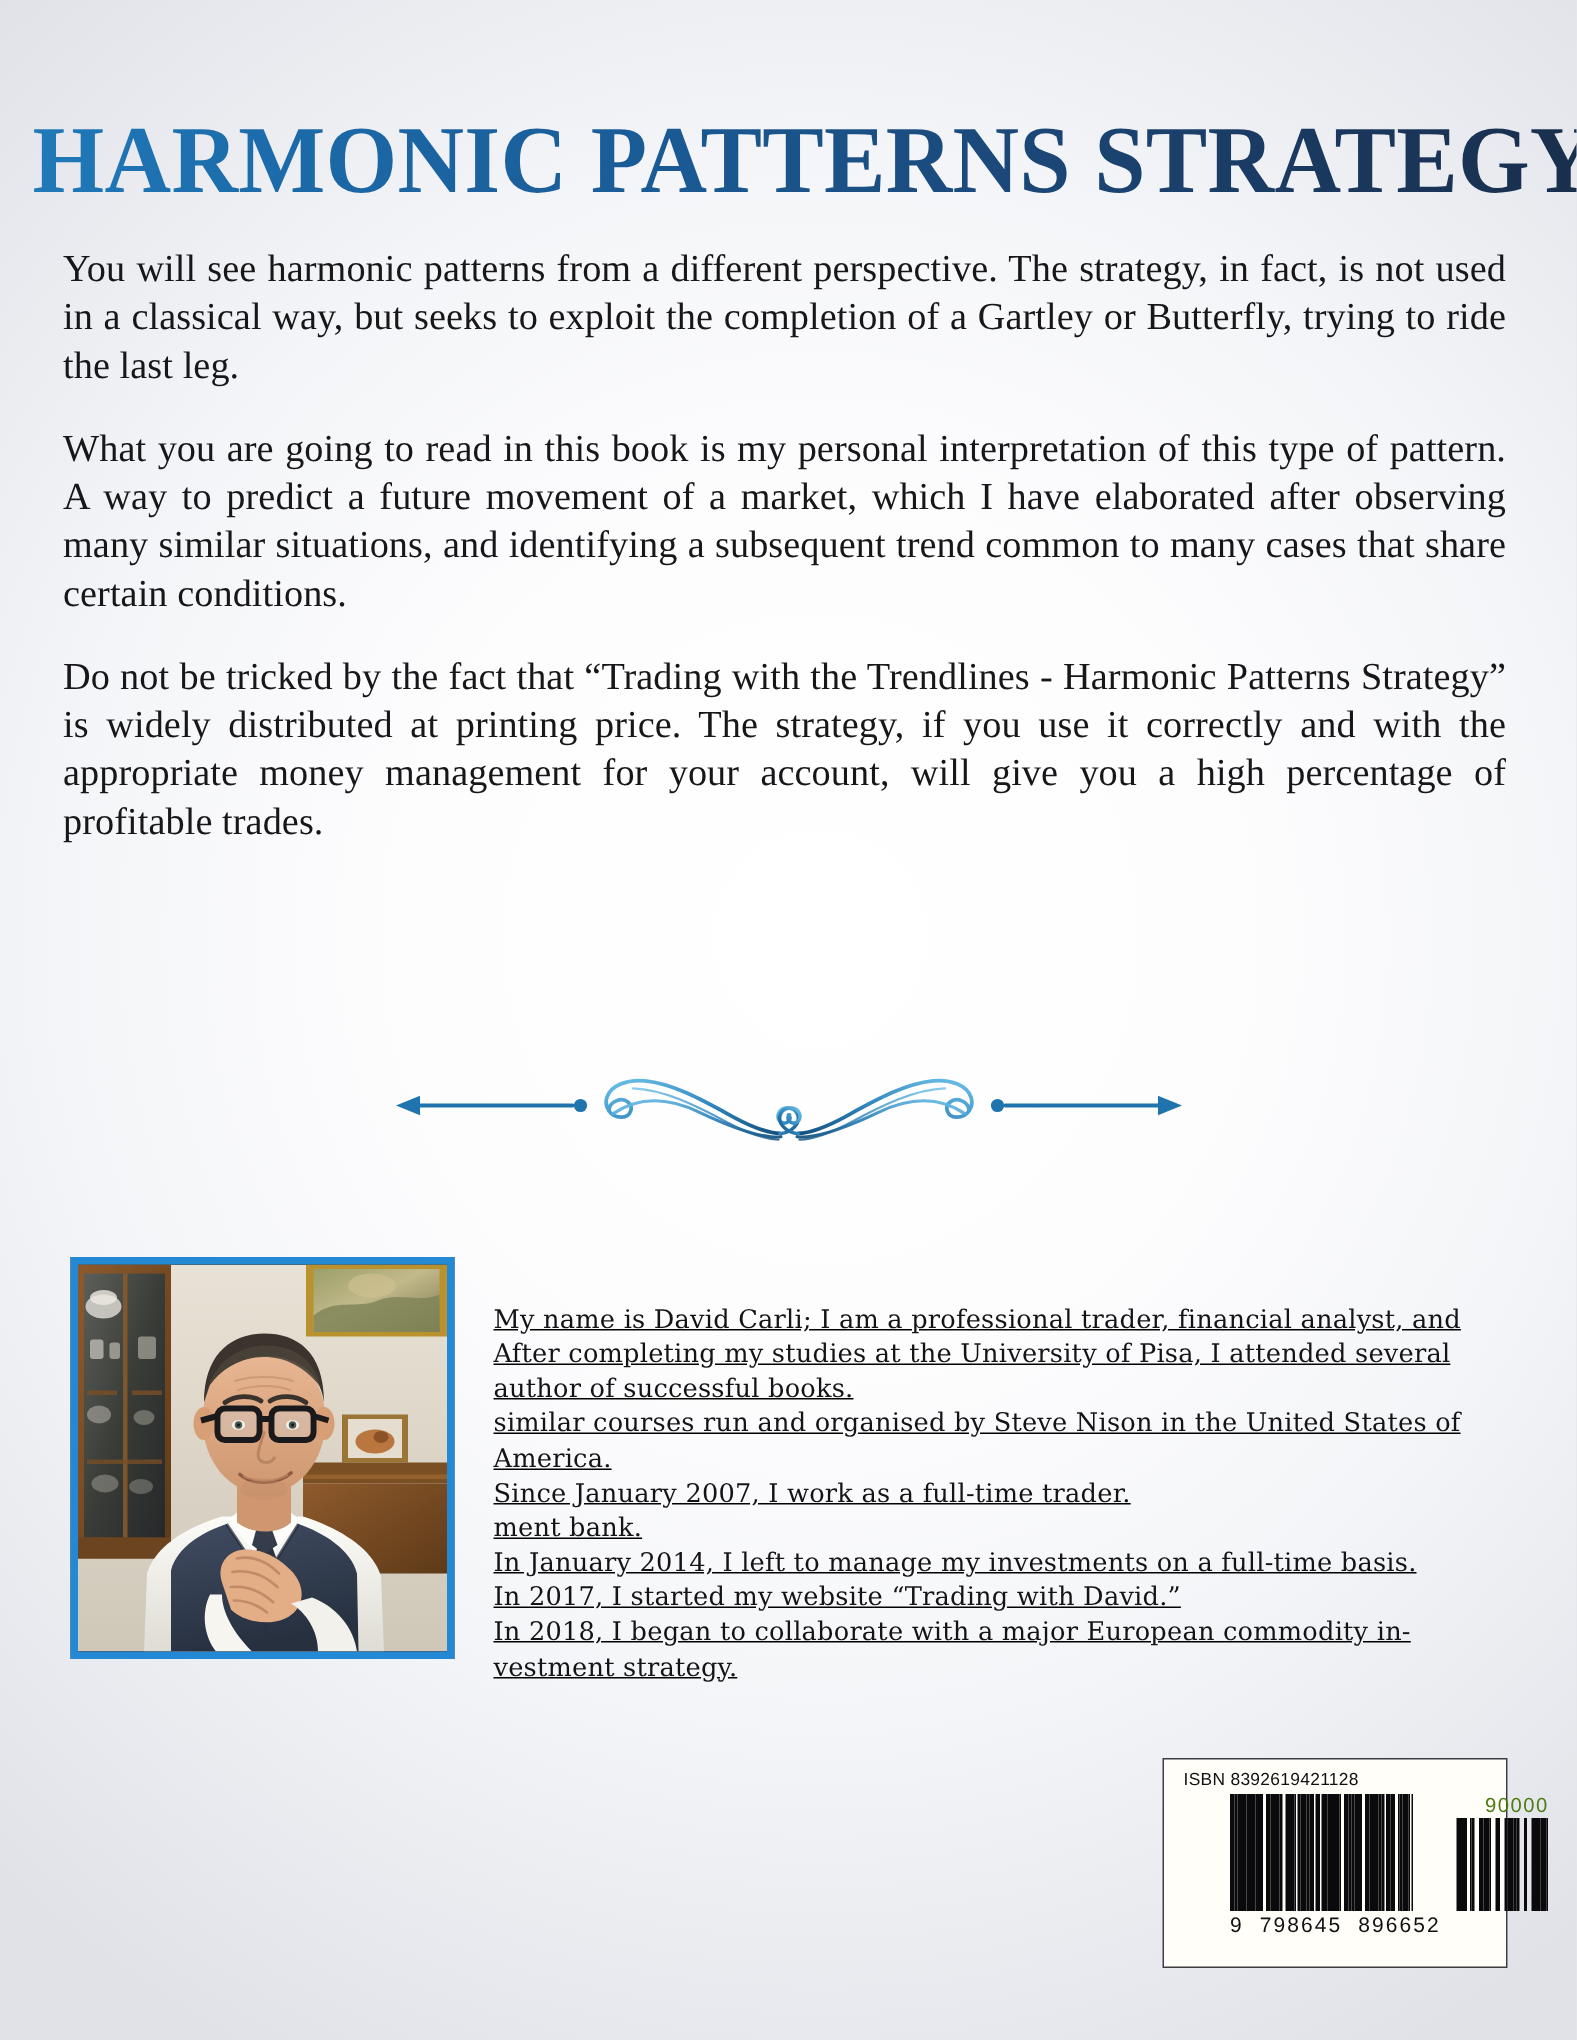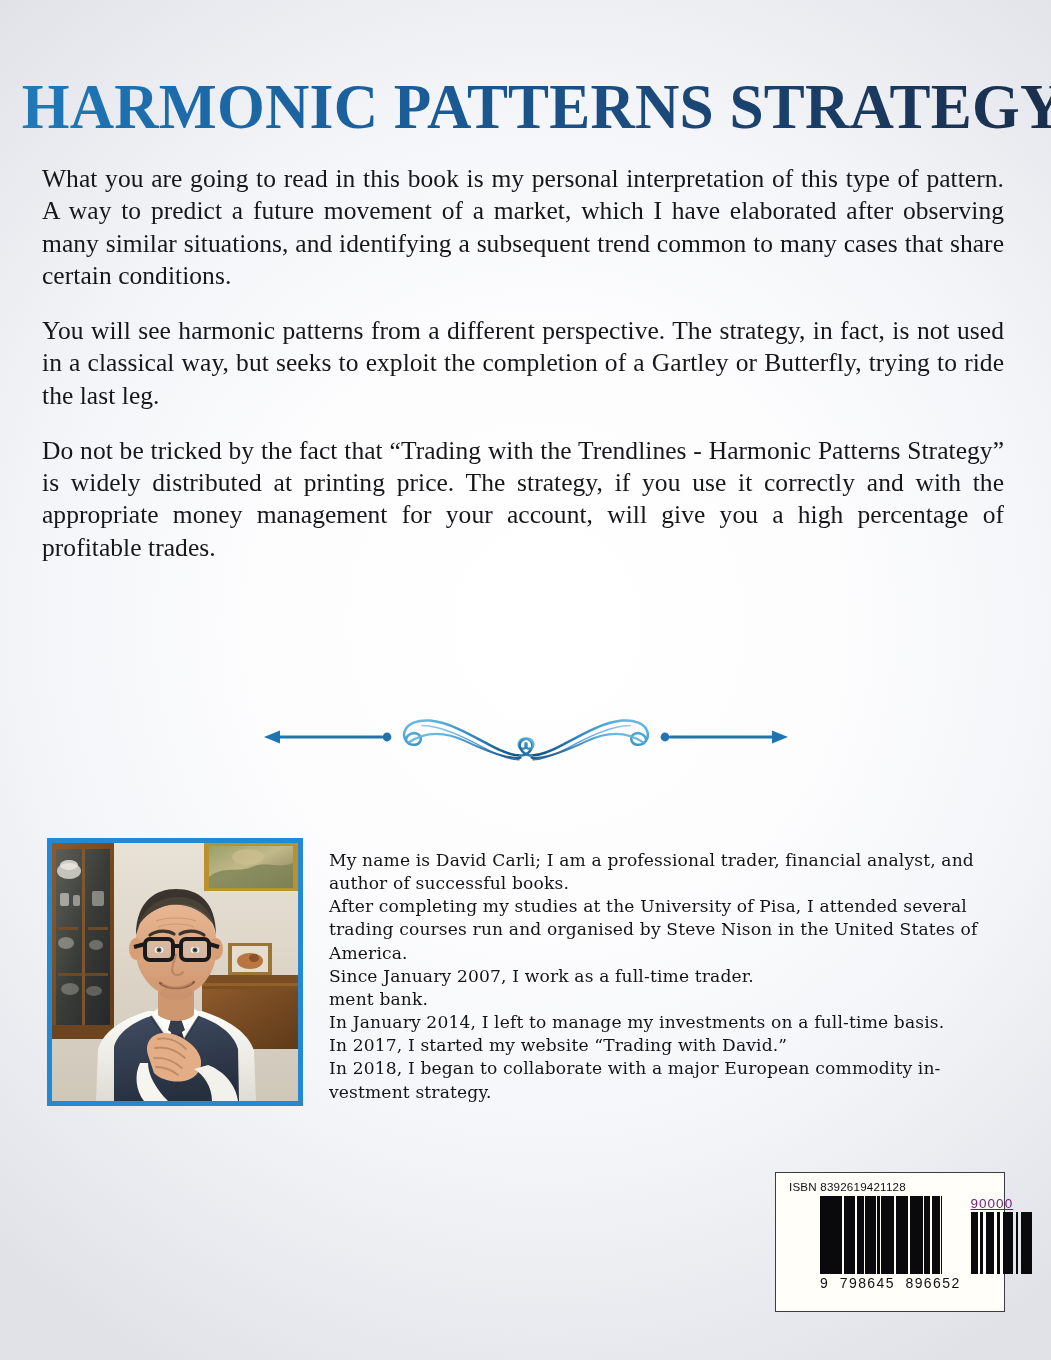--- a/index.html
+++ b/index.html
@@ -99,22 +99,23 @@
     border: 5px solid #2389d4;
     box-sizing: border-box;
     overflow: hidden;
     background: #2f2a24;
   }
   #author-photo svg { display: block; width: 100%; height: 100%; }
 
   #author-bio {
     position: absolute;
     left: 329px;
-    top: 849px;
+    top: 869px;
     width: 675px;
+    text-decoration: underline;
   }
   .bio-line {
     font-family: "DejaVu Serif", "Liberation Serif", serif;
     font-size: 17.1px;
     line-height: 1.355;
     color: #141417;
     letter-spacing: 0.15px;
     text-align: justify;
     text-justify: inter-word;
     margin: 0;
@@ -147,47 +148,46 @@
   }
   .bc-main { position: relative; padding-left: 35px; }
   .bc-addon { position: relative; }
   .bars { display: flex; align-items: flex-end; height: 78px; }
   .bc-addon .bars { height: 62px; }
   .bar { background: #0a0a0c; }
   .gap { background: transparent; }
   .addon-num {
     font-family: "Liberation Sans", "DejaVu Sans", sans-serif;
     font-size: 13.5px;
-    color: #701a75;
+    color: #4d7c0f;
     letter-spacing: 1px;
-    text-align: left;
+    text-align: right;
     margin-bottom: 1px;
-    text-decoration: underline;
   }
   #ean-digits {
     font-family: "Liberation Sans", "DejaVu Sans", sans-serif;
     font-size: 14px;
     color: #101013;
     letter-spacing: 1.4px;
     margin-top: 1px;
     white-space: pre;
   }
 </style>
 </head>
 <body>
 
 <div id="page"></div>
 
 <div id="title-block">
   <h1 id="book-title">HARMONIC PATTERNS STRATEGY</h1>
 </div>
 
 <div id="blurb">
+  <p class="para lastline-left">You will see harmonic patterns from a different perspective. The strategy, in fact, is not used in a classical way, but seeks to exploit the completion of a Gartley or Butterfly, trying to ride the last leg.</p>
   <p class="para lastline-left">What you are going to read in this book is my personal interpretation of this type of pattern. A way to predict a future movement of a market, which I have elaborated after observing many similar situations, and identifying a subsequent trend common to many cases that share certain conditions.</p>
-  <p class="para lastline-left">You will see harmonic patterns from a different perspective. The strategy, in fact, is not used in a classical way, but seeks to exploit the completion of a Gartley or Butterfly, trying to ride the last leg.</p>
   <p class="para lastline-left">Do not be tricked by the fact that “Trading with the Trendlines - Harmonic Patterns Strategy” is widely distributed at printing price. The strategy, if you use it correctly and with the appropriate money management for your account, will give you a high percentage of profitable trades.</p>
 </div>
 
 <div id="ornament">
   <svg viewBox="0 0 540 62" xmlns="http://www.w3.org/2000/svg" aria-hidden="true">
     <defs>
       <linearGradient id="og" x1="0" y1="0" x2="1" y2="0">
         <stop offset="0%" stop-color="#1c6ca6"></stop>
         <stop offset="25%" stop-color="#3f9bd2"></stop>
         <stop offset="50%" stop-color="#59b2e0"></stop>
@@ -415,23 +415,23 @@
 
     <path d="M88 220 C82 232 84 248 92 258 L116 258 C104 246 96 232 96 220 Z" fill="#f6f5f0"></path>
     <path d="M142 226 C152 232 160 244 160 258 L186 258 C184 242 172 228 156 222 Z" fill="#f2f1ec"></path>
 
     <rect width="246" height="258" fill="none"></rect>
   </svg>
 </div>
 
 <div id="author-bio">
   <p class="bio-line">My name is David Carli; I am a professional trader, financial analyst, and</p>
+  <p class="bio-line">After completing my studies at the University of Pisa, I attended several</p>
   <p class="bio-line flush">author of successful books.</p>
-  <p class="bio-line">After completing my studies at the University of Pisa, I attended several</p>
-  <p class="bio-line">trading courses run and organised by Steve Nison in the United States of</p>
+  <p class="bio-line">similar courses run and organised by Steve Nison in the United States of</p>
   <p class="bio-line flush">America.</p>
   <p class="bio-line flush">Since January 2007, I work as a full-time trader.</p>
   <p class="bio-line flush">ment bank.</p>
   <p class="bio-line flush">In January 2014, I left to manage my investments on a full-time basis.</p>
   <p class="bio-line flush">In 2017, I started my website “Trading with David.”</p>
   <p class="bio-line">In 2018, I began to collaborate with a major European commodity in-</p>
   <p class="bio-line flush">vestment strategy.</p>
 </div>
 
 <div id="barcode-box">

